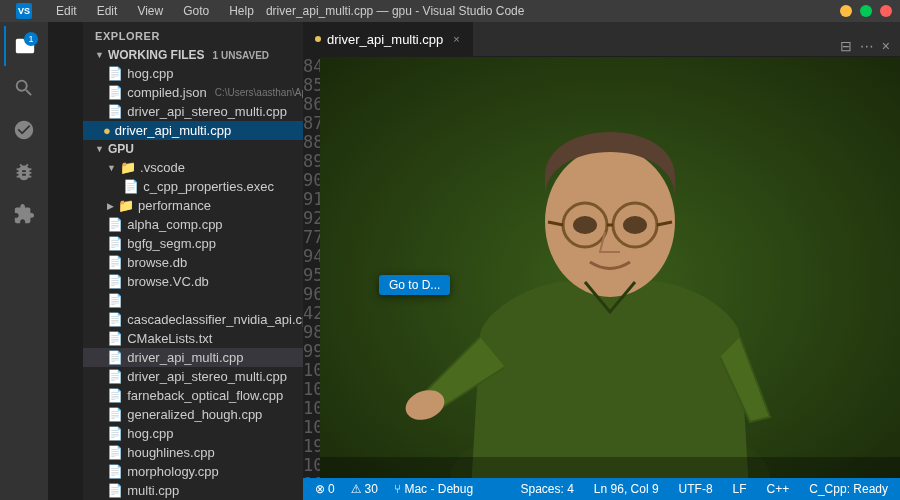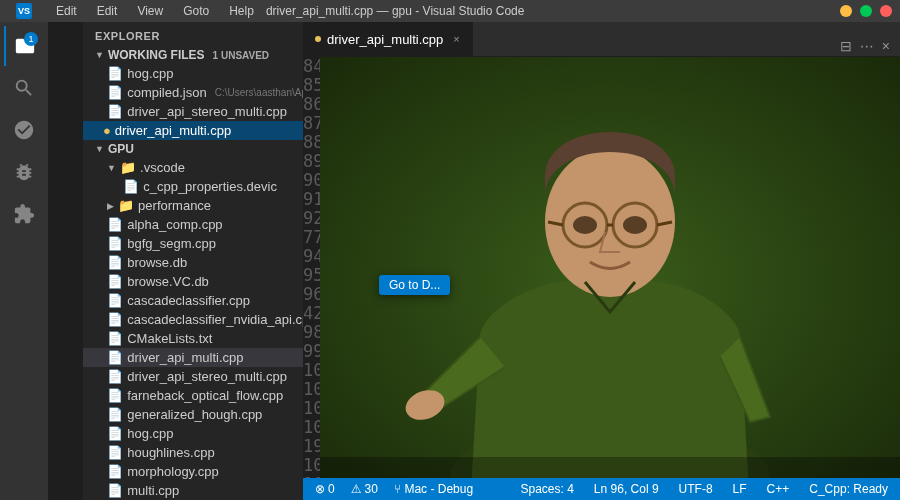--- a/index.html
+++ b/index.html
@@ -348,21 +348,21 @@
       <span>GPU</span>
     </div>
 
     <div class="sidebar-item" style="padding-left:24px;">
       <span class="arrow">▼</span>
       <span>📁</span>
       <span>.vscode</span>
     </div>
     <div class="sidebar-item" style="padding-left:40px;">
       <span>📄</span>
-      <span>c_cpp_properties.devic</span>
+      <span>c_cpp_properties.exec</span>
     </div>
     <div class="sidebar-item" style="padding-left:24px;">
       <span class="arrow">▶</span>
       <span>📁</span>
       <span>performance</span>
     </div>
     <div class="sidebar-item" style="padding-left:24px;">
         <span>📄</span>
         <span>alpha_comp.cpp</span>
       </div>
@@ -373,21 +373,20 @@
     <div class="sidebar-item" style="padding-left:24px;">
         <span>📄</span>
         <span>browse.db</span>
       </div>
     <div class="sidebar-item" style="padding-left:24px;">
         <span>📄</span>
         <span>browse.VC.db</span>
       </div>
     <div class="sidebar-item" style="padding-left:24px;">
         <span>📄</span>
-        <span>cascadeclassifier.cpp</span>
       </div>
     <div class="sidebar-item" style="padding-left:24px;">
         <span>📄</span>
         <span>cascadeclassifier_nvidia_api.cpp</span>
       </div>
     <div class="sidebar-item" style="padding-left:24px;">
         <span>📄</span>
         <span>CMakeLists.txt</span>
       </div>
     <div class="sidebar-item selected" style="padding-left:24px;">

